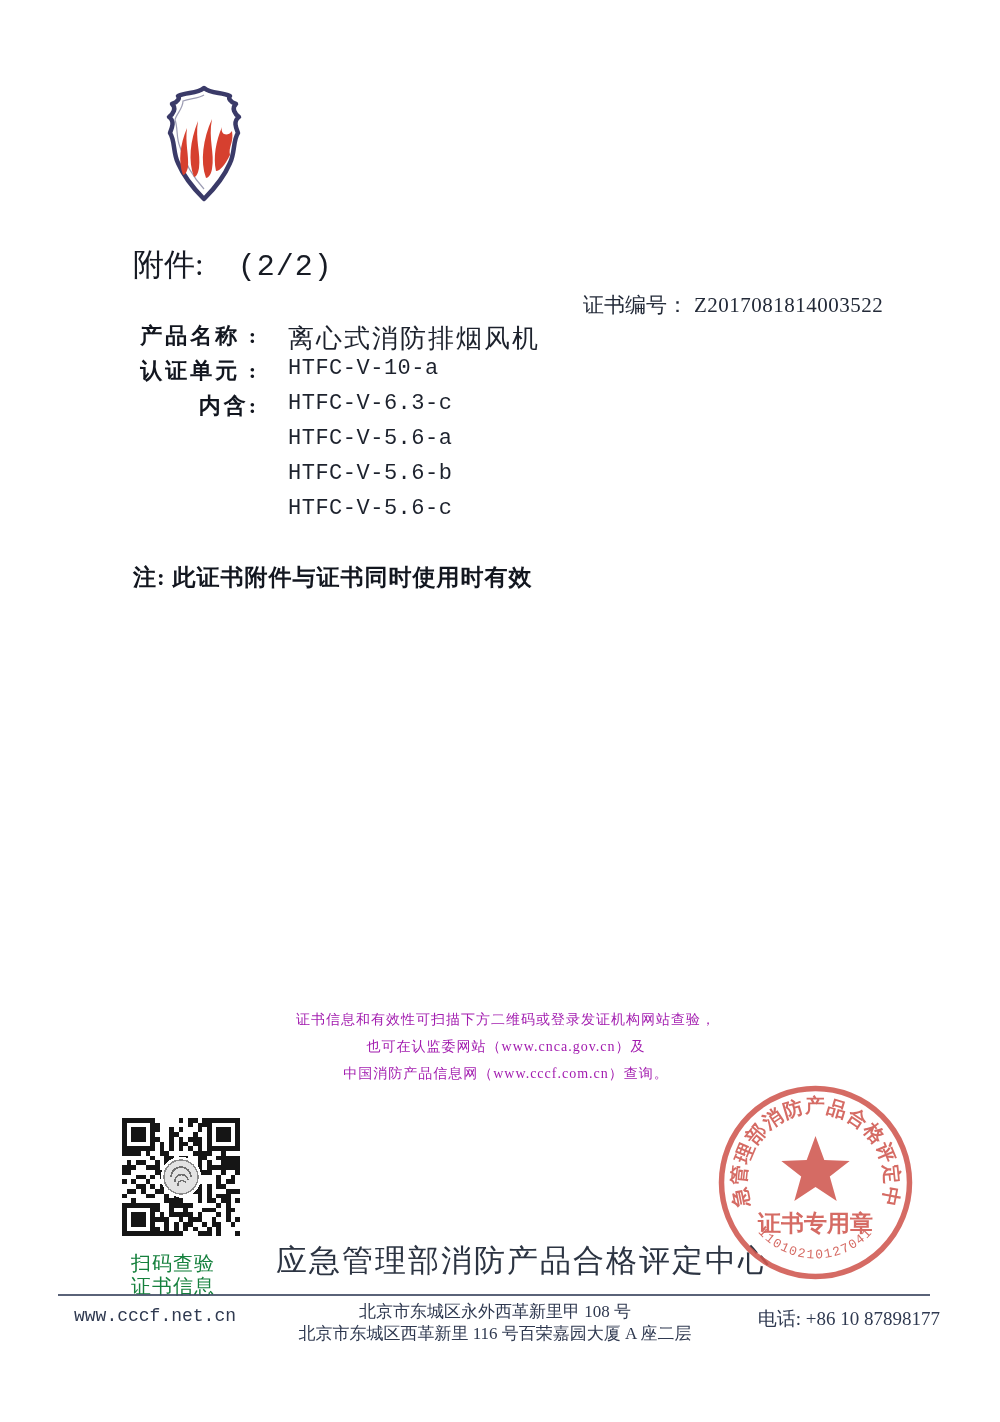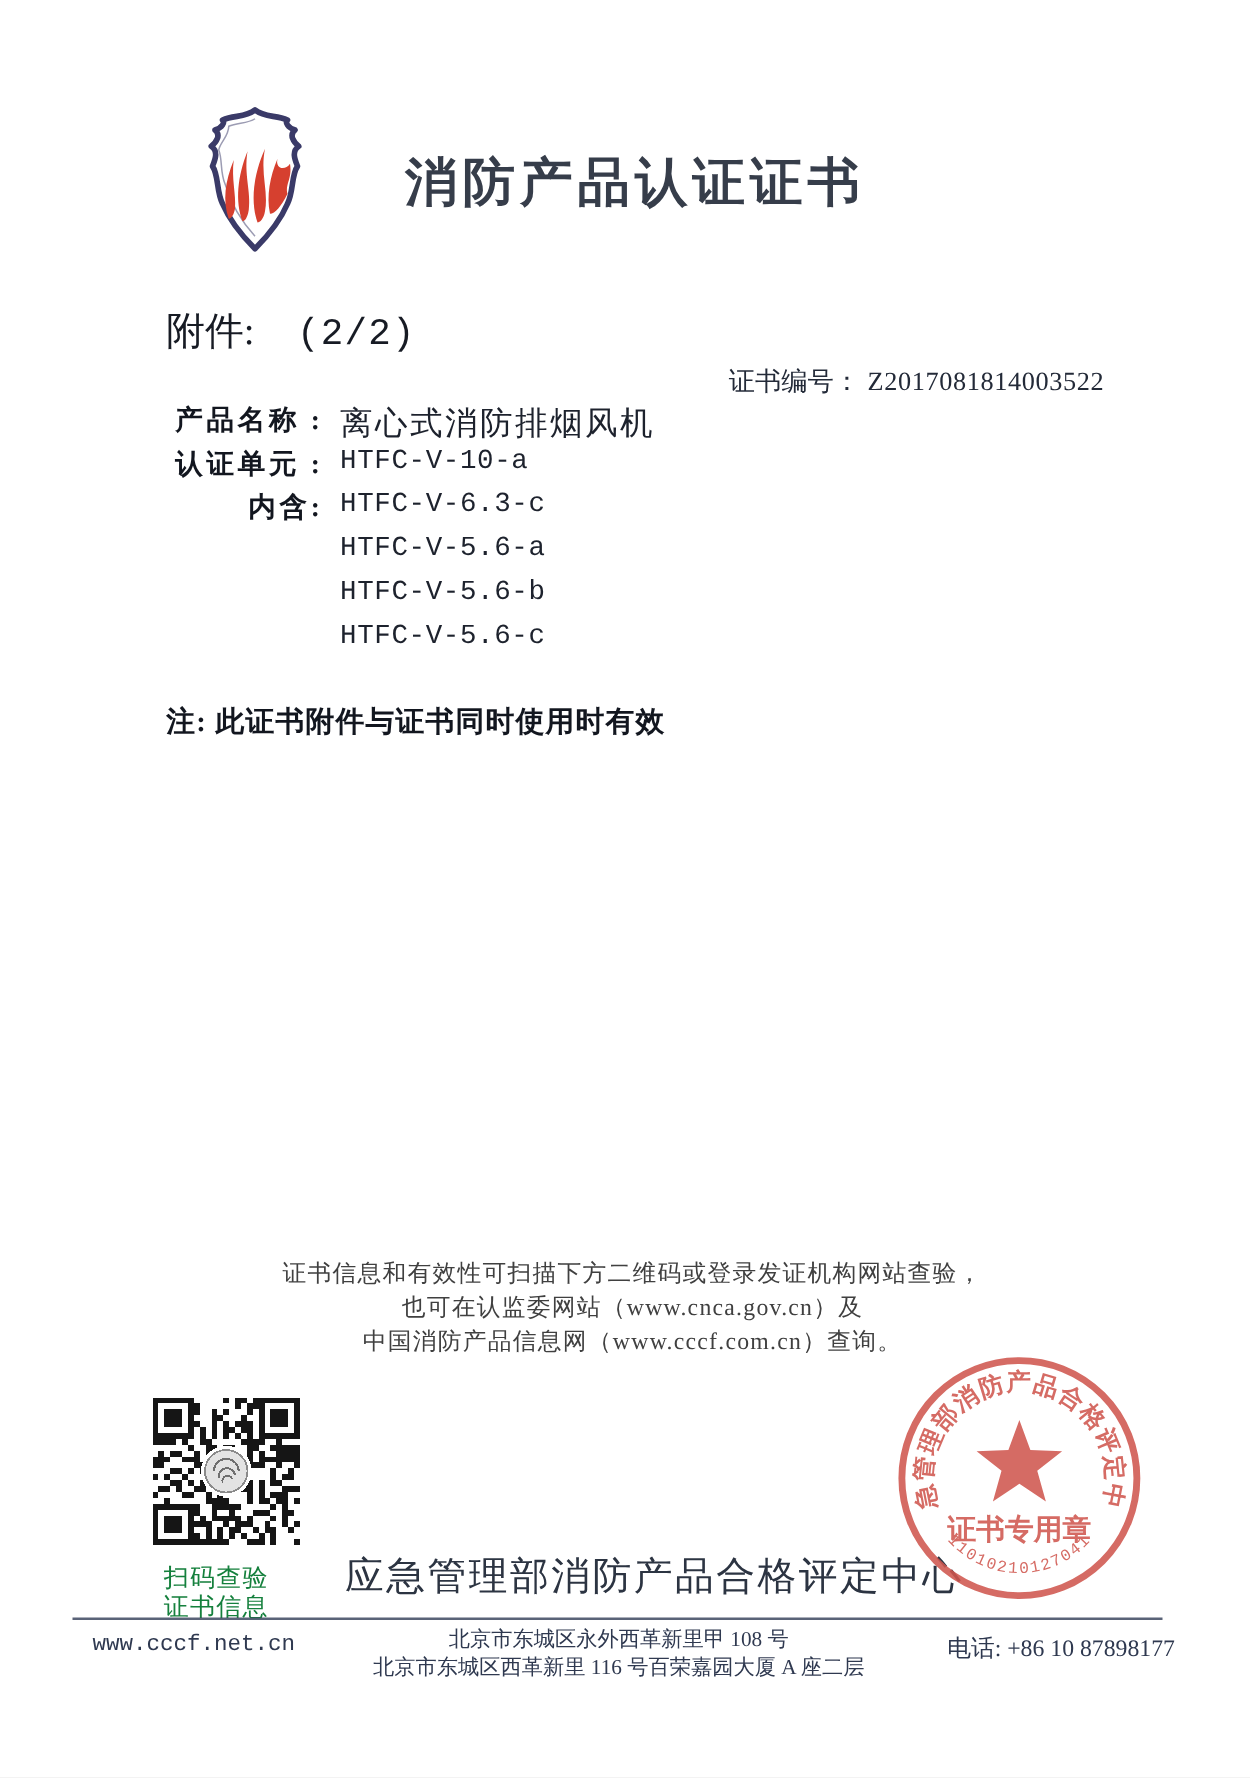--- a/index.html
+++ b/index.html
@@ -20,33 +20,33 @@
   }
 
   
   .attachment{left:133px;top:244px;font-size:31px;color:#171b24;}
   .attachment .att-num{margin-left:34px;font-family:"Liberation Mono","DejaVu Sans Mono",monospace;font-size:30px;letter-spacing:1px;}
   .certno{left:583px;top:291px;font-size:21px;color:#232a38;text-align:center;}
   .certno .num{font-family:"Liberation Serif","DejaVu Serif",serif;letter-spacing:0.5px;margin-left:6px;}
 
   
   .fields{left:133px;top:321px;width:600px;}
-  .frow{display:flex;height:35px;align-items:flex-start;}
+  .frow{display:flex;height:35px;align-items:flex-start;gap:16px;}
   .flabel{
     width:126px;text-align:right;font-weight:700;font-size:22px;
     letter-spacing:3px;color:#12161f;white-space:nowrap;
   }
   .fvalue{margin-left:13px;font-size:26px;color:#1d222d;letter-spacing:2px;white-space:nowrap;}
   .fvalue.code{font-family:"Liberation Mono","DejaVu Sans Mono",monospace;letter-spacing:0.5px;font-size:22px;}
   .note{left:133px;top:562px;font-size:23px;font-weight:700;color:#12161f;letter-spacing:1px;}
 
   
   .verify{
     left:0;top:1006px;width:1000px;padding-left:12px;box-sizing:border-box;
-    text-align:center;font-size:19px;line-height:27px;color:#404040;letter-spacing:1px;
+    text-align:center;font-size:14px;line-height:27px;color:#a21caf;letter-spacing:1px;
   }
 
   
   .qr{left:122px;top:1118px;width:118px;height:118px;}
   .qr-label{left:131px;top:1240px;font-size:20px;line-height:23px;color:#15803d;letter-spacing:1px;margin-top:12px;}
 
   
   .institution{
     left:276px;top:1240px;font-size:31px;letter-spacing:2px;
     color:#2c3442;font-weight:500;white-space:nowrap;
@@ -68,21 +68,20 @@
     <path d="M48 5 C41 11 31 9 22 13 C24 15 22 19 16 21 C21 25 17 31 13 34 C19 38 16 45 14 50 C19 57 17 70 22 80 C28 94 38 106 48 116 C58 106 68 94 74 80 C79 70 77 57 82 50 C80 45 77 38 83 34 C79 31 75 25 80 21 C74 19 72 15 74 13 C65 9 55 11 48 5 Z" fill="#ffffff" stroke="#3a3a68" stroke-width="4.5" stroke-linejoin="round"></path>
     <path d="M48 12 C42 16 34 15 27 18 C27 26 20 31 19 37 C22 44 20 55 24 64 C29 81 38 95 48 106" fill="none" stroke="#3a3a68" stroke-width="1.2" opacity="0.5"></path>
     <g fill="#d6402f">
       <path d="M27 92 C22 78 24 62 31 45 C29 60 33 72 32 84 C31 89 29 92 27 92 Z"></path>
       <path d="M38 94 C32 78 34 58 42 38 C39 57 45 70 43 85 C42 91 40 94 38 94 Z"></path>
       <path d="M50 95 C44 78 47 56 56 36 C52 56 59 70 56 86 C55 92 52 95 50 95 Z"></path>
       <path d="M60 88 C57 74 60 58 66 44 C64 52 72 54 76 48 C78 60 72 64 74 72 C69 82 64 88 60 88 Z"></path>
     </g>
   </svg>
 
-  <div class="abs title">消防产品认证证书</div>
 
   <div class="abs attachment">
     <span>附件:</span><span class="att-num">(2/2)</span>
   </div>
 
   <div class="abs certno">
     <span>证书编号：</span><span class="num">Z2017081814003522</span>
   </div>
 
   <div class="abs fields">

